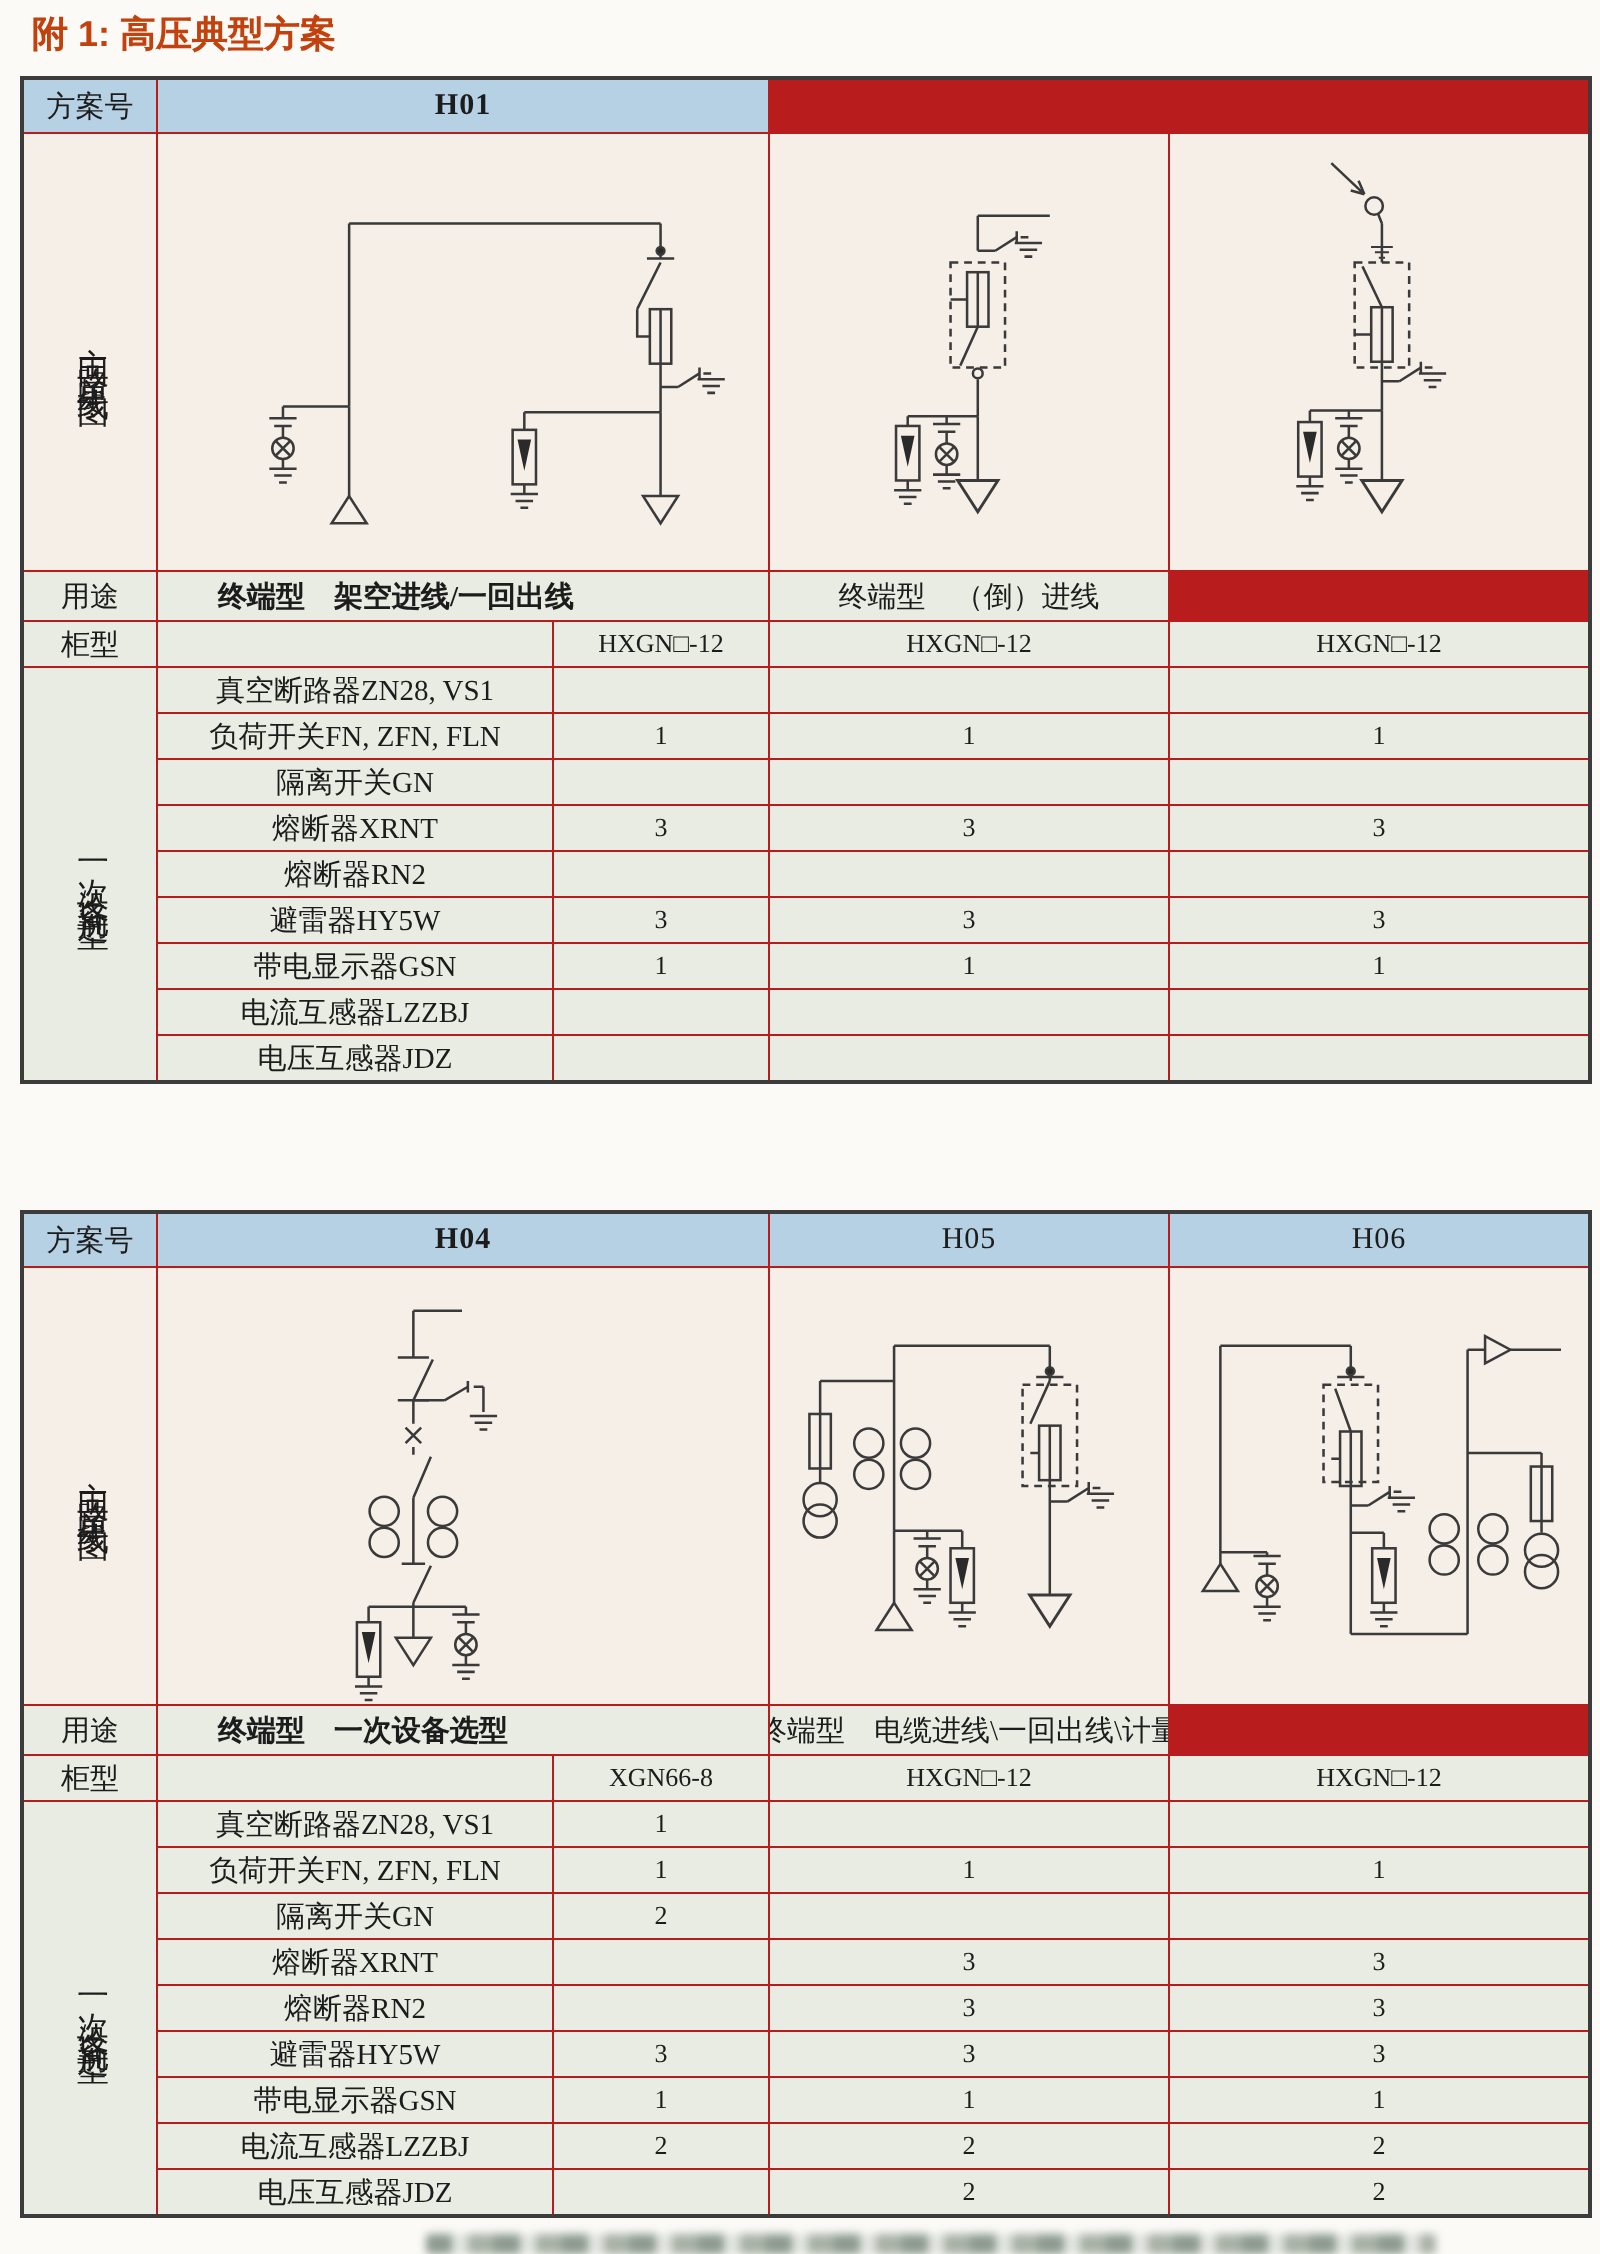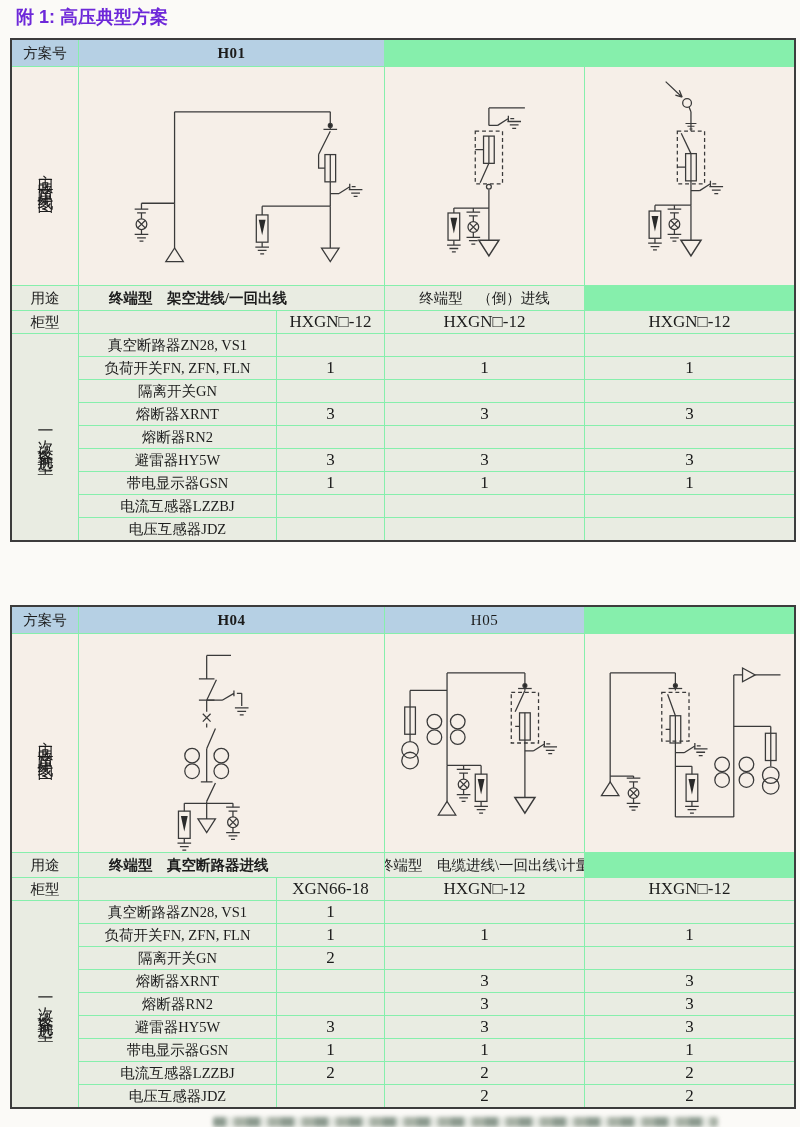--- a/index.html
+++ b/index.html
@@ -1,35 +1,35 @@
 <!DOCTYPE html>
 <html><head>
 <meta charset="utf-8">
 <style>
   html,body{margin:0;padding:0;}
   body{width:800px;height:1127px;background:#fbfaf7;position:relative;
        font-family:"Liberation Serif","DejaVu Serif",serif;color:#1c1c1c;}
   .title{position:absolute;left:16px;top:5px;font-family:"Liberation Sans","DejaVu Sans",sans-serif;
-         font-weight:bold;font-size:18px;color:#6d28d9;}
+         font-weight:bold;font-size:18px;color:#c2410c;}
   .tbl{position:absolute;left:10px;width:782px;display:grid;
        grid-template-columns:66px 197px 107px 199px 1fr;
        grid-template-rows:26px 218px 24px 22px repeat(9,22px);
-       gap:1px;background:#86efac;border:2px solid #3c3c3c;text-align:center;}
+       gap:1px;background:#b91c1c;border:2px solid #3c3c3c;text-align:center;}
   .t1{top:38px;} .t2{top:605px;}
   .c{background:#e9ece2;display:flex;align-items:center;justify-content:center;
      font-size:14.5px;overflow:hidden;white-space:nowrap;}
   .blue{background:#b6d0e4;}
   .pink{background:#f6efe8;}
   .sp2{grid-column:2 / span 2;font-weight:bold;}
   .rlab{grid-column:1;}
   .eqlab{grid-row:5 / span 9;}
   .vtext{writing-mode:vertical-rl;text-orientation:upright;letter-spacing:5px;font-size:16px;}
   .left{justify-content:flex-start;padding-left:30px;}
   .scheme{font-size:15px;letter-spacing:.5px;}
-  .val{font-size:17px;}
+  .val{font-size:13px;}
   svg{display:block;}
   .dwrap{padding:0;}
   .blur-strip{position:absolute;left:213px;top:1117px;width:505px;height:10px;
      background:repeating-linear-gradient(90deg,rgba(82,104,88,.65) 0 13px,rgba(150,168,152,.25) 13px 21px,rgba(100,118,100,.55) 21px 34px);
      filter:blur(2.2px);border-radius:2px;}
 </style>
 </head>
 <body>
 
 <svg width="0" height="0" style="position:absolute" aria-hidden="true">
@@ -197,20 +197,21 @@
   <div class="c">电压互感器JDZ</div>
   <div class="c val"></div>
   <div class="c val"></div>
   <div class="c val"></div>
 </div>
 
 <div class="tbl t2">
   <div class="c blue rlab">方案号</div>
   <div class="c blue sp2 scheme">H04</div>
   <div class="c blue scheme">H05</div>
+  <div class="c blue scheme">H06</div>
 
   <div class="c pink rlab vtext">主回路单线图</div>
   <div class="c pink sp2 dwrap">
     <svg viewBox="0 0 305 224" width="305" height="218" fill="none" stroke="#3a3a3a" stroke-width="1.3">
       <path d="M127 22H152M127 22V46M119 46H135M127 68L137 47M119 68H135"></path>
       <path d="M127 68H143M143 68L155 61M155 58V64M158 61H163M163 61V74"></path>
       <use href="#gnd" x="163" y="76"></use>
       <path d="M127 68V80M123 82L131 90M131 82L123 90M127 92V96M127 118L136 97"></path>
       <use href="#ct" x="112" y="133"></use>
         <use href="#ct" x="142" y="133"></use>
@@ -272,26 +273,26 @@
       <path d="M148 95H186M186 95V102"></path>
       <use href="#fuse" x="186" y="116"></use>
       <path d="M186 130V136"></path>
         <use href="#pt" x="186" y="150"></use>
       <use href="#ct" x="136" y="142"></use>
         <use href="#ct" x="161" y="142"></use>
     </svg>
   </div>
 
   <div class="c rlab">用途</div>
-  <div class="c sp2 left">终端型　真空断路器进线</div>
+  <div class="c sp2 left">终端型　一次设备选型</div>
   <div class="c">终端型　电缆进线\一回出线\计量</div>
 
   <div class="c rlab">柜型</div>
   <div class="c"></div>
-  <div class="c val">XGN66-18</div>
+  <div class="c val">XGN66-8</div>
   <div class="c val">HXGN□-12</div>
   <div class="c val">HXGN□-12</div>
 
   <div class="c rlab eqlab vtext">一次设备选型</div>
 
   <div class="c">真空断路器ZN28, VS1</div>
   <div class="c val">1</div>
   <div class="c val"></div>
   <div class="c val"></div>
 

